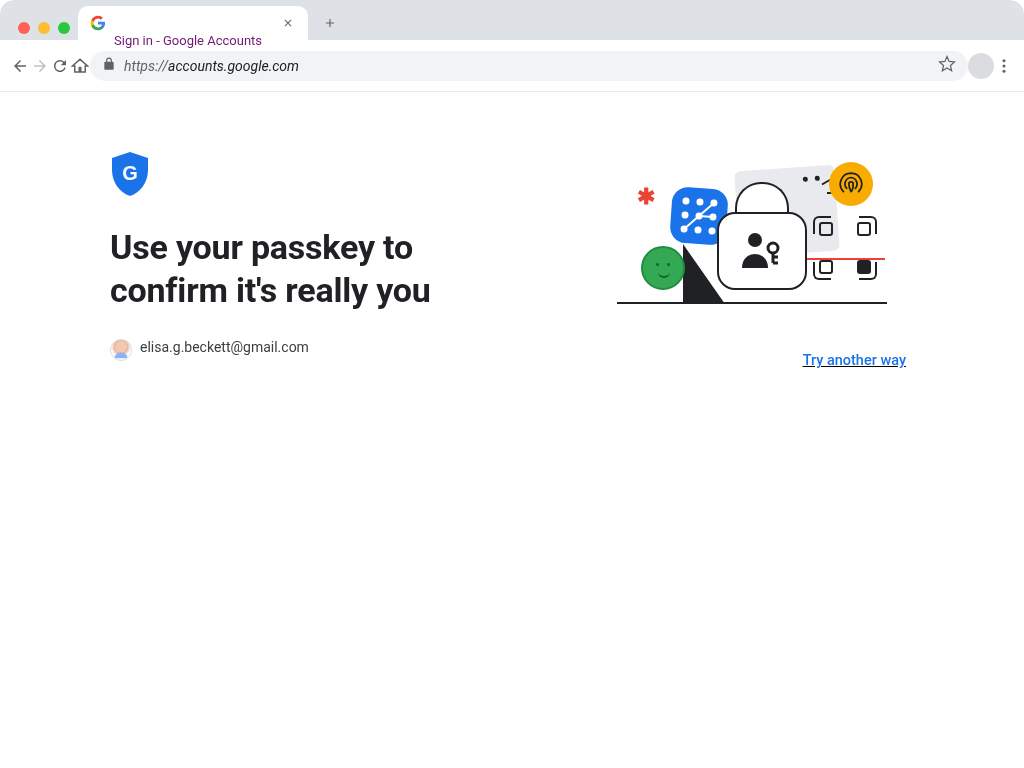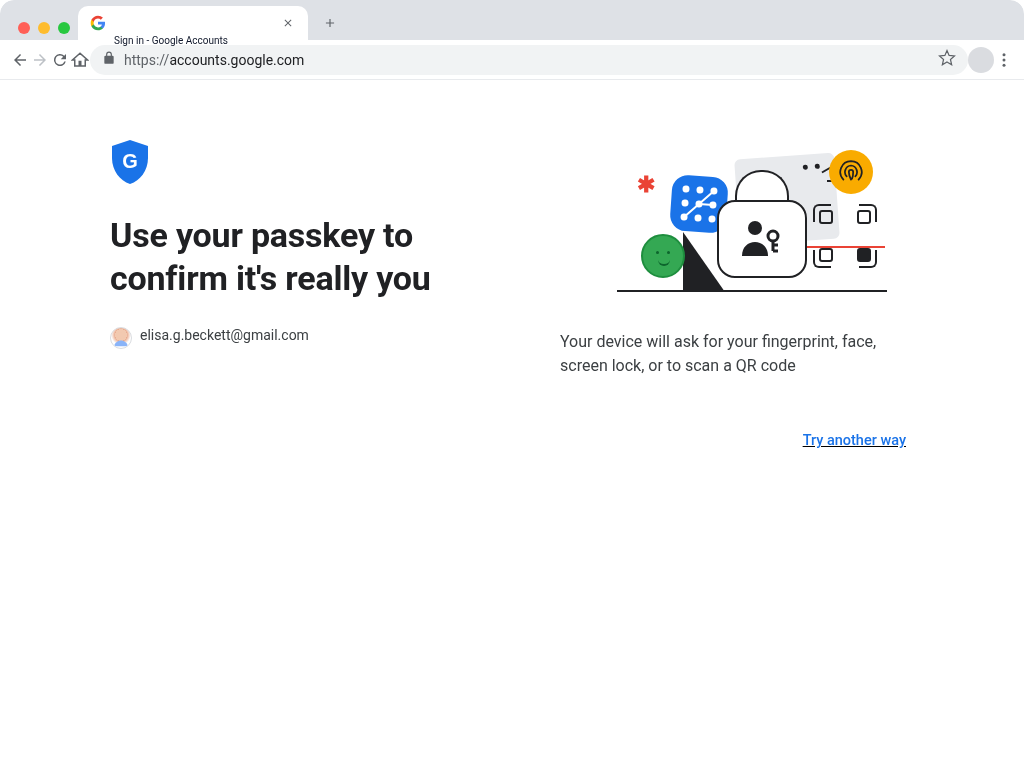--- a/index.html
+++ b/index.html
@@ -9,24 +9,24 @@
   
   .browser-chrome { background: #dee1e6; border-radius: 14px 14px 0 0; }
   .tab-strip { display: flex; align-items: flex-end; height: 40px; padding-left: 10px; }
   .window-controls { display: flex; gap: 8px; align-items: center; padding: 0 8px 6px 8px; }
   .wc { width: 12px; height: 12px; border-radius: 50%; }
   .wc.red { background: #ff5f57; }
   .wc.yellow { background: #febc2e; }
   .wc.green { background: #28c840; }
   .tab { display: flex; align-items: center; background: #fff; height: 34px; border-radius: 10px 10px 0 0; padding: 0 12px; min-width: 230px; position: relative; }
   .tab .favicon { width: 16px; height: 16px; margin-right: 8px; }
-  .tab-title { font-size: 10px; color: #0f172a; flex: 1; white-space: nowrap; overflow: hidden; text-overflow: ellipsis; margin-top: 34px; }
+  .tab-title { font-size: 13px; color: #701a75; flex: 1; white-space: nowrap; overflow: hidden; text-overflow: ellipsis; margin-top: 34px; }
   .tab-close { width: 16px; height: 16px; display: flex; align-items: center; justify-content: center; color: #5f6368; }
   .new-tab { width: 28px; height: 28px; display: flex; align-items: center; justify-content: center; margin-left: 8px; margin-bottom: 3px; color: #5f6368; border-radius: 50%; }
-  .toolbar { background: #fff; display: flex; align-items: center; height: 40px; padding: 0 10px; gap: 0; border-bottom: 1px solid #e8eaed; }
+  .toolbar { background: #fff; display: flex; align-items: center; height: 52px; padding: 0 10px; gap: 0; border-bottom: 1px solid #e8eaed; font-style: italic; }
   .nav-btn { width: 20px; height: 20px; display: flex; align-items: center; justify-content: center; color: #5f6368; }
   .nav-btn.disabled { color: #bdc1c6; }
   .addr { flex: 1; background: #f1f3f4; border-radius: 16px; height: 30px; display: flex; align-items: center; padding: 0 12px; gap: 8px; }
   .addr .lock { color: #5f6368; }
   .addr .url { font-size: 14px; color: #202124; }
   .addr .url .muted { color: #5f6368; }
   .addr .star { margin-left: auto; color: #5f6368; }
   .profile-dot { width: 26px; height: 26px; border-radius: 50%; background: #dadce0; }
   .kebab { color: #5f6368; }
 
@@ -229,18 +229,17 @@
             <div class="sq sq4"></div>
         <div class="scanline"></div>
       </div>
       <div class="face-circle">
             <div class="face-smile"></div>
           </div>
       <div class="red-x">✱</div>
       <div class="baseline"></div>
     </div>
     </div>
-    <p class="desc">Your device will ask for your fingerprint, face, screen lock, or to scan a QR code</p>
     <div class="actions">
       <button class="btn-text">Try another way</button>
     </div>
   </div>
 </div>
 
 </body></html>

